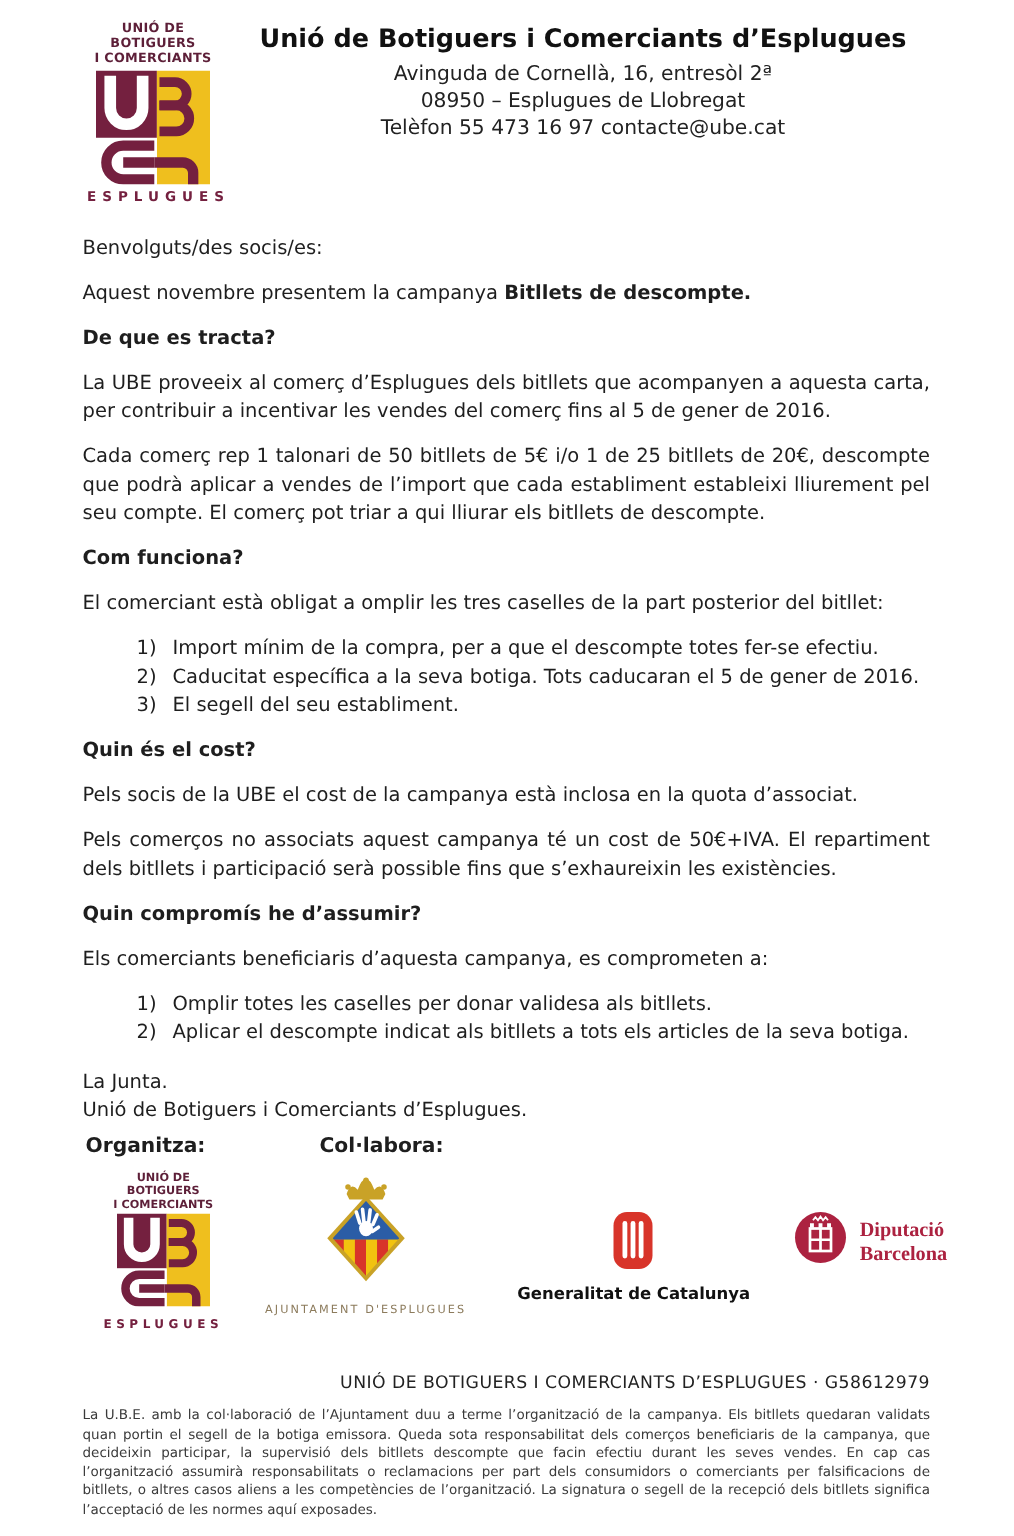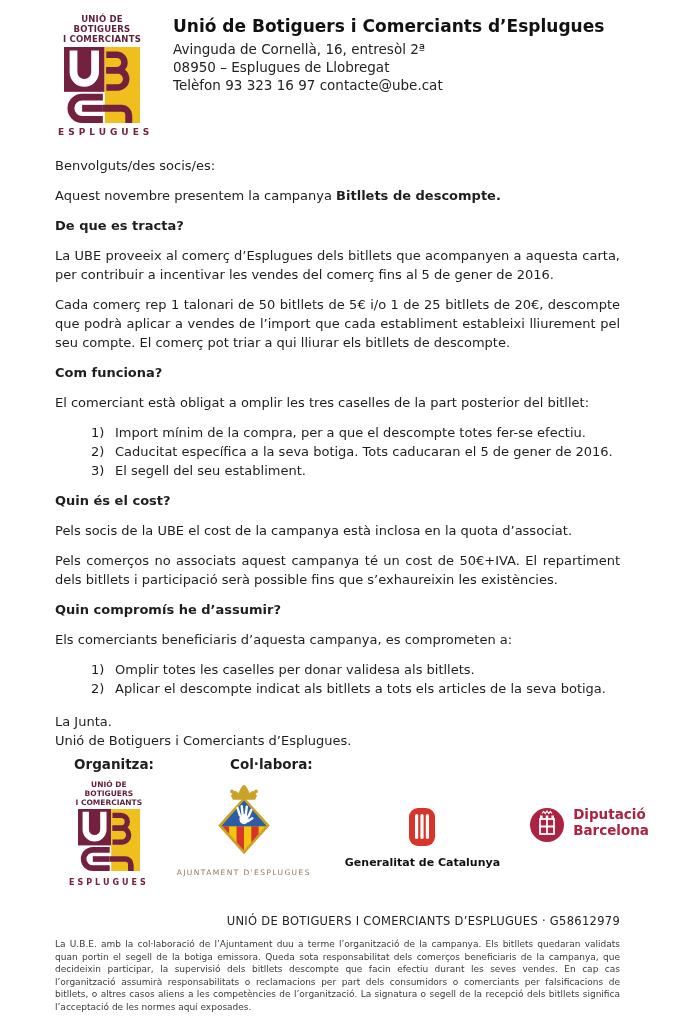--- a/index.html
+++ b/index.html
@@ -12,47 +12,47 @@
   .page { padding:14px 56px 0 55px; }
 
   
   .header { display:flex; align-items:flex-start; min-height:124px; }
   .ube-logo { width:88px; margin-left:3px; text-align:center; flex:0 0 auto; }
   .ube-logo .logo-top { font-size:8.5px; font-weight:bold; color:#5d1f38; line-height:10px; letter-spacing:.2px; margin-bottom:3px; }
   .ube-logo .emblem { display:block; margin:0 auto; }
   .ube-logo .logo-bottom { font-size:9px; font-weight:bold; color:#74203f; letter-spacing:4px; margin-top:4px; }
   .header-text { margin-left:27px; padding-top:2px; }
   .org-title { font-size:17px; font-weight:bold; color:#111; margin-bottom:4px; }
-  .addr { font-size:13.5px; line-height:18px; color:#222; }
+  .addr { font-size:13.5px; line-height:18px; color:#222;text-align:center; }
 
   
   .letter { margin-top:18px; font-size:13px; line-height:19px; }
   .para { margin-bottom:11px; }
   .just { text-align:justify; }
   .heading { font-weight:bold; margin-bottom:11px; }
   .heading.gap-top { margin-top:4px; }
   .olist { margin:0 0 11px 36px; list-style:none; }
   .olist li { display:flex; }
   .olist .num { width:24px; flex:0 0 auto; }
   .closing { margin-top:14px; }
 
   
   .footer-labels { display:flex; font-size:13.5px; font-weight:bold; margin-top:6px; }
-  .label-organitza { margin-left:19px; }
+  .label-organitza { margin-left:2px; }
   .label-collabora { margin-left:76px; }
   .logos-row { display:flex; align-items:flex-start; margin-top:8px; height:118px; }
   .logo-block { text-align:center; }
   .block-ube { width:96px; margin-left:14px; }
   .block-ube .logo-top { font-size:7.5px; font-weight:bold; color:#5d1f38; line-height:9px; margin-bottom:2px; }
   .block-ube .logo-bottom { font-size:8px; font-weight:bold; color:#74203f; letter-spacing:3px; margin-top:3px; }
   .block-ajuntament { width:140px; margin-left:28px; margin-top:4px; }
   .ajuntament-caption { font-size:7.5px; letter-spacing:1.4px; color:#8c7b5c; margin-top:8px; white-space:nowrap; }
   .block-generalitat { width:170px; margin-left:34px; margin-top:26px; }
   .generalitat-caption { font-size:11px; font-weight:bold; color:#111; margin-top:2px; white-space:nowrap; }
-  .block-diputacio { margin-left:28px; margin-top:26px; display:flex; align-items:flex-start; }
+  .block-diputacio { margin-left:28px; margin-top:26px; display:flex; align-items:flex-end;font-family:Liberation Serif, serif; }
   .diputacio-text { margin-left:7px; font-size:13.5px; font-weight:bold; color:#ac2240; line-height:16px; text-align:left; }
 
   .registry-line { text-align:right; font-size:11.5px; color:#222; letter-spacing:.3px; margin-top:16px; }
   .legal { font-size:9px; line-height:12.5px; color:#3a3a3a; text-align:justify; margin-top:10px; }
 </style>
 </head>
 <body>
 
 <div class="page">
 
@@ -73,21 +73,21 @@
         <path d="M 45 58 h -24 a 13 13 0 0 0 0 26 h 24" fill="none" stroke="#74203f" stroke-width="8"></path>
         <path d="M 21 71 h 24" fill="none" stroke="#74203f" stroke-width="8"></path>
         <path d="M 45 71 h 22 a 8 8 0 0 1 8 8 v 9" fill="none" stroke="#74203f" stroke-width="8"></path>
       </svg>
       <div class="logo-bottom">ESPLUGUES</div>
     </div>
     <div class="header-text">
       <div class="org-title">Unió de Botiguers i Comerciants d’Esplugues</div>
       <div class="addr">Avinguda de Cornellà, 16, entresòl 2ª</div>
       <div class="addr">08950 – Esplugues de Llobregat</div>
-      <div class="addr">Telèfon 93 323 16 97  contacte@ube.cat</div>
+      <div class="addr">Telèfon 55 473 16 97  contacte@ube.cat</div>
     </div>
   </div>
 
   <div class="letter">
     <div class="para">Benvolguts/des socis/es:</div>
 
     <div class="para"><span>Aquest novembre presentem la campanya </span><b>Bitllets de descompte.</b></div>
 
     <div class="heading">De que es tracta?</div>
 

